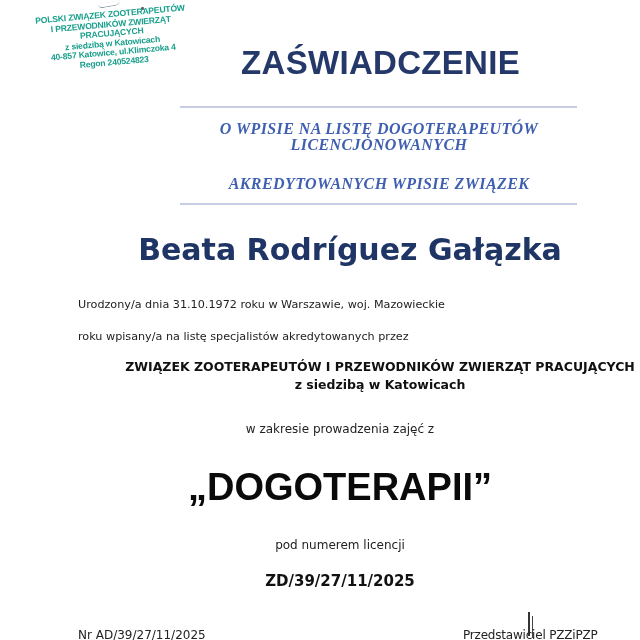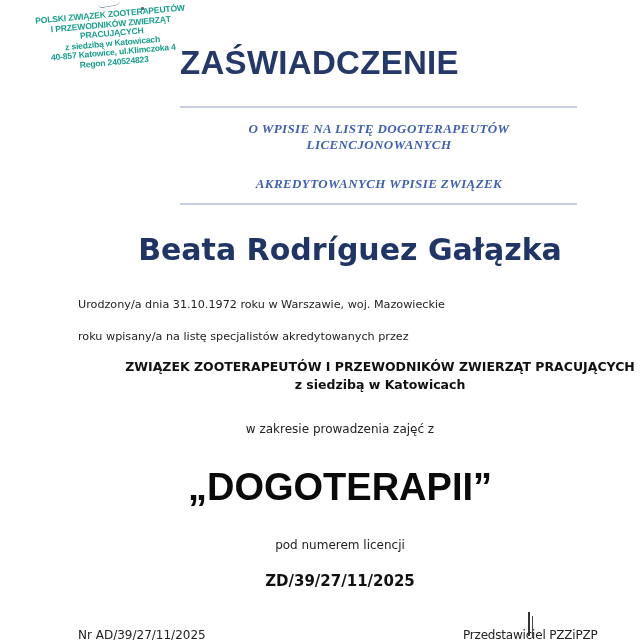--- a/index.html
+++ b/index.html
@@ -17,32 +17,32 @@
       font-family: "Liberation Sans", sans-serif;
       font-weight: bold;
       font-size: 8.6px;
       line-height: 9.6px;
       text-align: center;
       letter-spacing: -0.2px;
     }
     .stamp-mark1 { left: 98px; top: 2px; width: 22px; height: 4px; border-bottom: 1.5px solid #8aa0a8; border-radius: 0 0 12px 12px; transform: rotate(-10deg); }
     .stamp-mark2 { left: 141px; top: 7px; width: 3px; height: 3px; background: #5a6a70; border-radius: 1px; }
     .title {
-      left: 180px; top: 44px; width: 340px; text-align: left;
+      left: 180px; top: 44px; width: 340px; text-align: right;
       color: #24386a;
       font-family: "Liberation Sans", sans-serif;
       font-weight: bold; font-size: 33px; letter-spacing: 0.3px;
     }
     .rule { left: 180px; width: 397px; height: 2px; background: #c8cde4; }
     .subtitle {
       left: 180px; width: 398px; text-align: center;
       color: #3f5fb0;
       font-family: "Liberation Serif", serif;
       font-style: italic; font-weight: bold;
-      font-size: 13px; line-height: 16px; letter-spacing: 0.4px;
+      font-size: 16px; line-height: 16px; letter-spacing: 0.4px;
     }
     .name {
       left: 0; width: 700px; top: 232px; text-align: center;
       color: #1f3566;
       font-family: "DejaVu Sans", sans-serif;
       font-weight: bold; font-size: 30px;
     }
     .line-text {
       left: 78px; color: #222;
       font-family: "DejaVu Sans", sans-serif;

